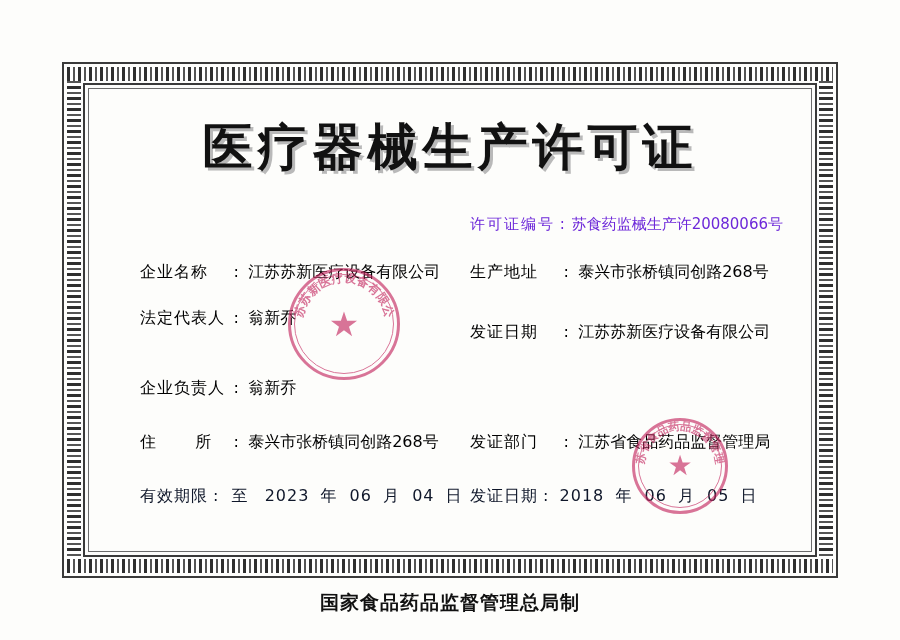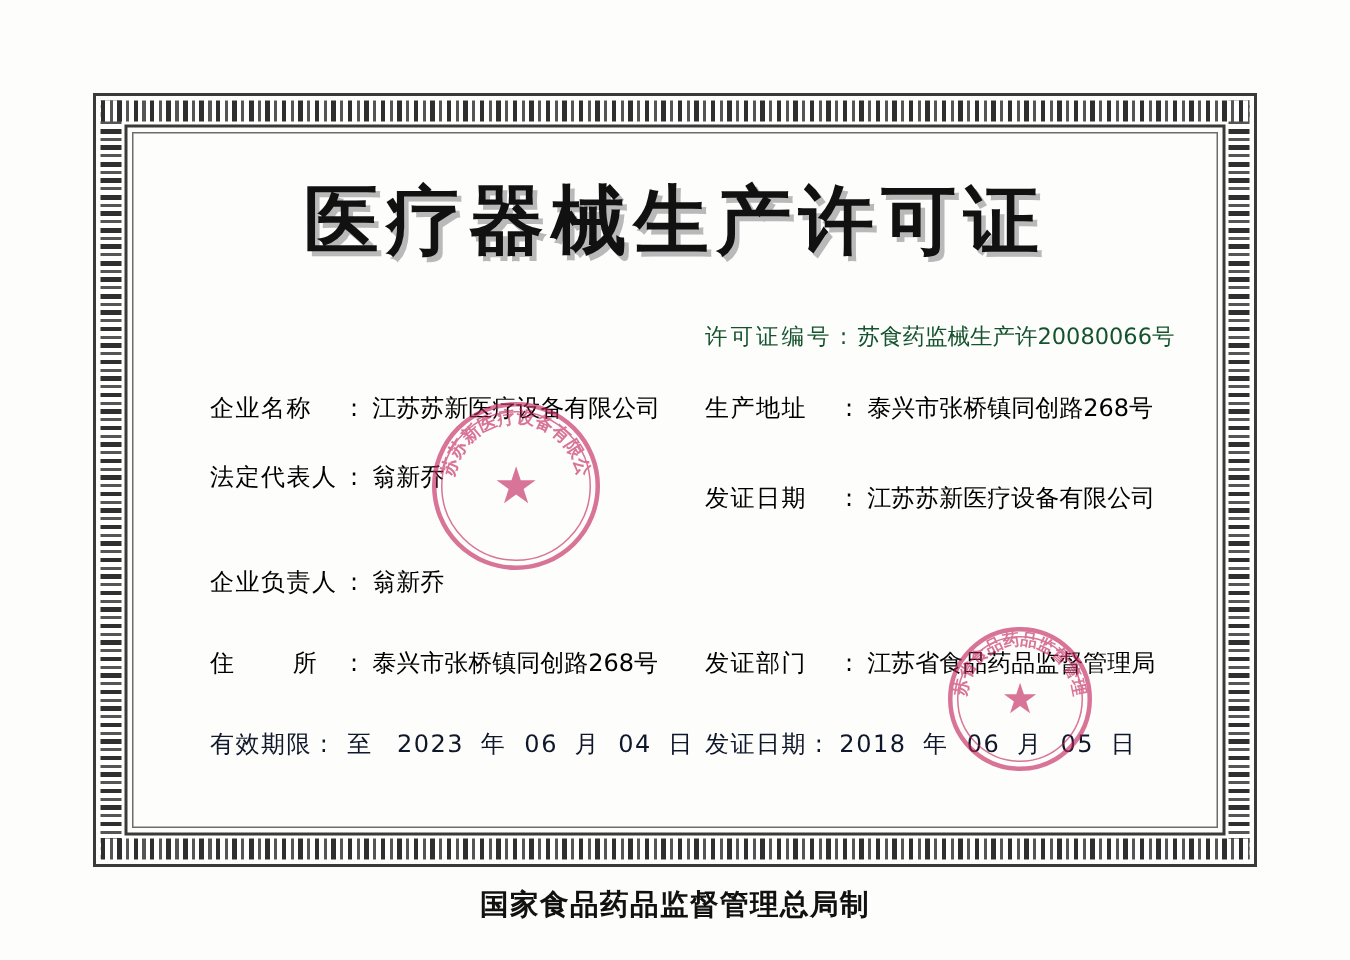--- a/index.html
+++ b/index.html
@@ -108,21 +108,21 @@
     text-shadow: 3px 3px 0 #b9b9b9;
     white-space: nowrap;
   }
 
   
   .lic-no {
     position: absolute;
     left: 470px;
     top: 215px;
     font-size: 15px;
-    color: #14532d;
+    color: #6d28d9;
     white-space: nowrap;
     font-family: "DejaVu Sans", sans-serif;
   }
   .lic-no .lbl { letter-spacing: 2px; }
   .lic-no .val { margin-left: 2px; }
 
   .field {
     position: absolute;
     font-size: 16px;
     color: #000000;

